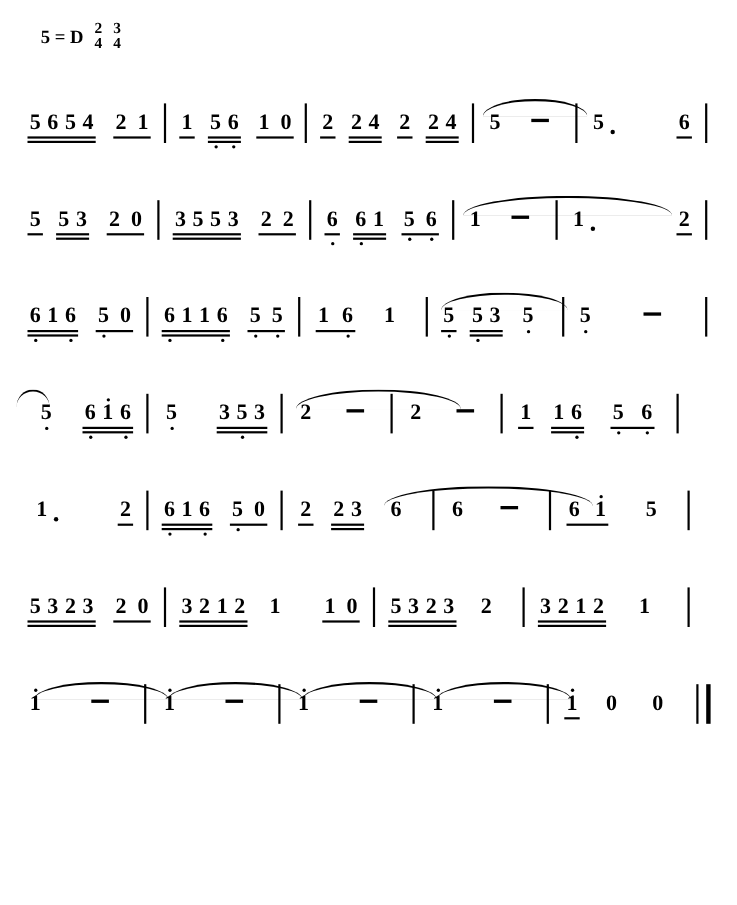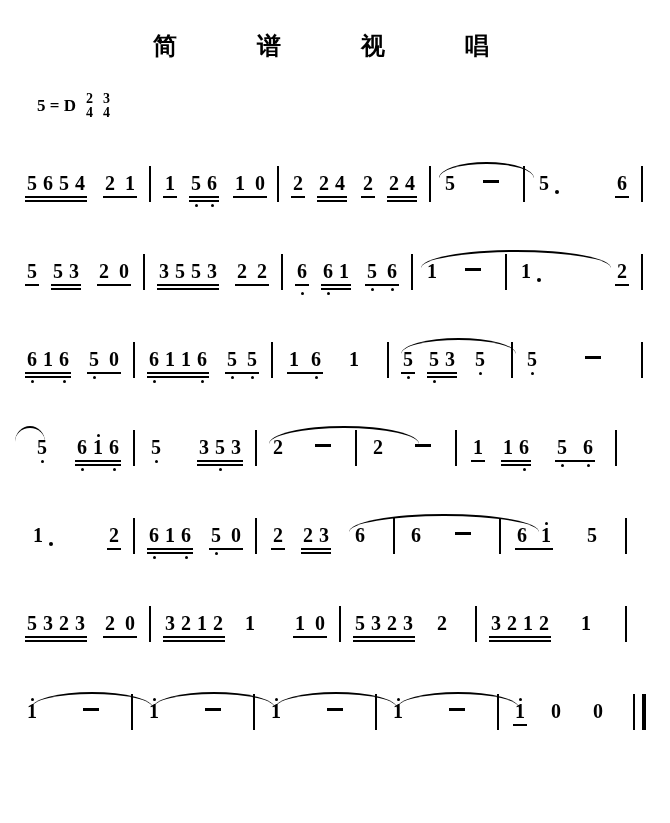--- a/index.html
+++ b/index.html
@@ -20,21 +20,20 @@
   .beam{position:absolute;height:2px;background:#000;}
   
   .od{position:absolute;width:3px;height:3px;border-radius:50%;background:#000;}
   
   .tie{position:absolute;border:2px solid #000;border-bottom:none;border-left:none;border-right:none;border-radius:50% 50% 0 0/100% 100% 0 0;}
 </style>
 </head>
 <body>
 
 <div class="page">
-  <div class="title">简　谱　视　唱</div>
 
   <div class="key-line">
     <span>5 = D</span>
     <span class="frac">
       <span>2</span>
       <span>4</span>
     </span>
     <span class="frac">
       <span>3</span>
       <span>4</span>

